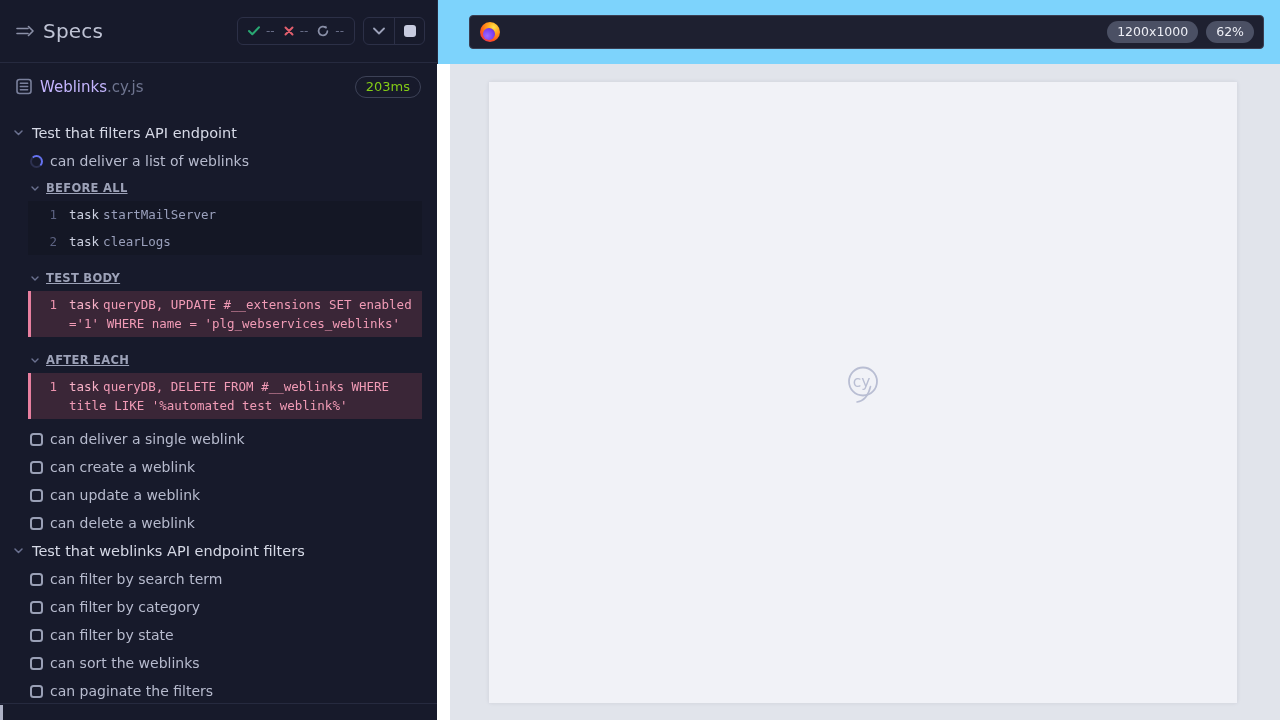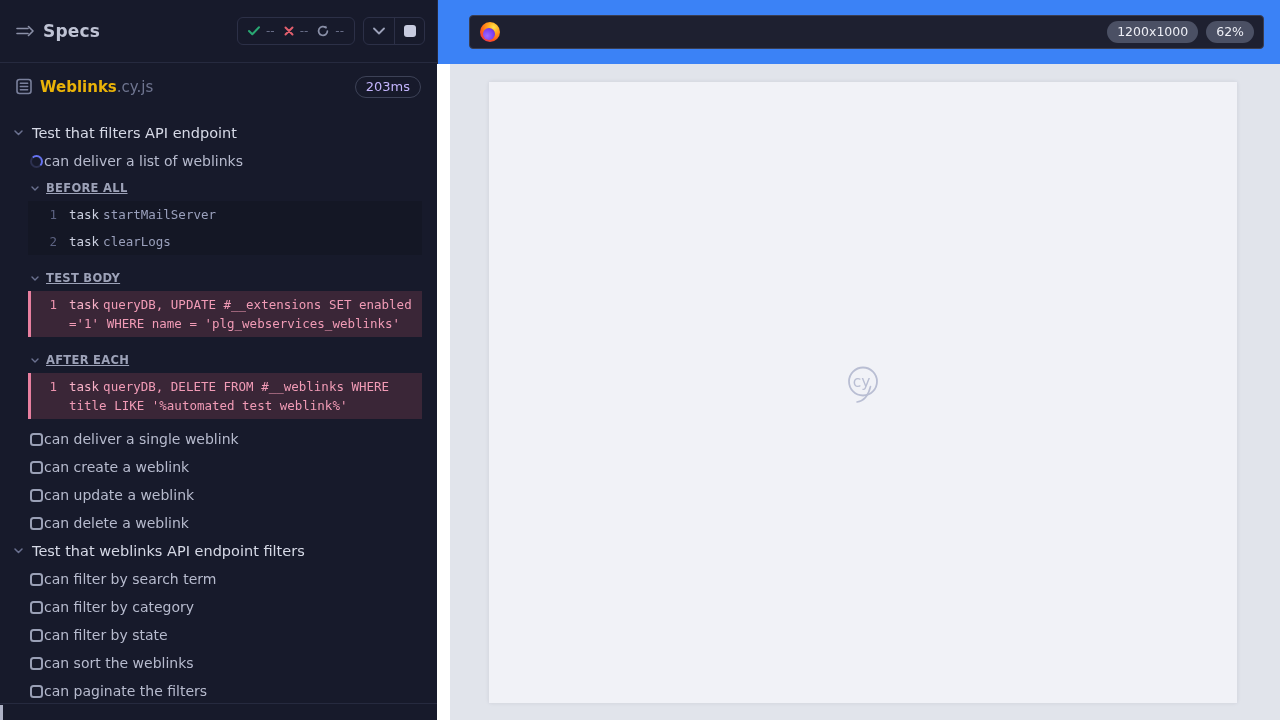--- a/index.html
+++ b/index.html
@@ -7,39 +7,39 @@
   body {
     font-family:"DejaVu Sans","Liberation Sans",sans-serif;
     background:#171a2b; display:flex;
     -webkit-font-smoothing:antialiased;
   }
 
   
   .sidebar { width:437px; height:720px; background:#171a2b; display:flex; flex-direction:column; position:relative; flex:none; }
 
   .sb-header { height:63px; flex:none; border-bottom:1px solid #262a3f; display:flex; align-items:center; padding:0 12px 0 16px; }
-  .sb-title { font-size:17px; font-weight:700; color:#bfc3d4; letter-spacing:.2px; margin-left:9px; }
+  .sb-title { font-size:20px; font-weight:400; color:#bfc3d4; letter-spacing:.2px; margin-left:9px; }
   .sb-spacer { flex:1; }
 
   .stats { display:flex; align-items:center; height:28px; border:1px solid #2c3047; border-radius:6px; padding:0 10px; gap:9px; margin-right:8px; }
   .stat { display:flex; align-items:center; gap:6px; font-size:12px; color:#666b85; }
 
   .runctl { display:flex; height:28px; border:1px solid #2c3047; border-radius:6px; overflow:hidden; }
   .runctl .ctl { width:30px; height:100%; display:flex; align-items:center; justify-content:center; background:transparent; border:none; cursor:pointer; }
   .runctl .ctl + .ctl { border-left:1px solid #2c3047; }
   .stop-square { width:12px; height:12px; background:#c7cbdf; border-radius:3px; }
 
   .spec-row { height:47px; flex:none; display:flex; align-items:center; padding:0 16px; }
   .spec-name { margin-left:8px; font-size:15px; color:#6f7590; }
-  .spec-name b { color:#eab308; font-weight:700; }
-  .badge-ms { border:1px solid #3d4257; border-radius:12px; padding:2px 10px 3px; color:#c4b5fd; font-size:13px; }
+  .spec-name b { color:#c4b5fd; font-weight:400; }
+  .badge-ms { border:1px solid #3d4257; border-radius:12px; padding:2px 10px 3px; color:#84cc16; font-size:13px; }
 
   .tree { flex:1; padding-top:9px; overflow:hidden; }
   .suite-row { display:flex; align-items:center; height:28px; padding-left:14px; gap:9px; font-size:14.5px; font-weight:500; color:#d6d9e6; cursor:pointer; }
-  .test-row { display:flex; align-items:center; height:28px; padding-left:30px; font-size:14px; color:#b7bbce; cursor:pointer; }
+  .test-row { display:flex; align-items:center; height:28px; padding-left:30px; gap:6px; font-size:14px; color:#b7bbce; cursor:pointer; }
   .test-row .lbl { margin-left:1px; }
   .hook-row { display:flex; align-items:center; height:26px; padding-left:31px; gap:7px; font-size:11.5px; font-weight:600; letter-spacing:.3px; color:#9da2b8; cursor:pointer;text-decoration:underline; }
   .hook-row.mt { margin-top:10px; }
 
   .cmd-block { margin:0 15px 6px 28px; background:#141725; border-left:3px solid transparent; }
   .cmd-block.highlight { background:#3a2637; border-left-color:#e87f9f; }
   .cmd-row { position:relative; padding:4px 8px 4px 38px; font-family:"DejaVu Sans Mono","Liberation Mono",monospace; font-size:12.5px; line-height:19px; color:#9aa0bc; cursor:pointer; }
   .cmd-num { position:absolute; left:0; top:4px; width:26px; text-align:right; color:#5d6382; }
   .cmd-method { font-weight:normal; color:#ccd0e0; margin-right:4px; }
   .cmd-msg { white-space:pre-wrap; word-break:break-word; }
@@ -50,21 +50,21 @@
   .pend-first { margin-top:2px; }
   .pending-icon { width:13px; height:13px; border:2px solid #9aa0b6; border-radius:3.5px; flex:none; }
   .spinner { width:13px; height:13px; border-radius:50%; border:2.5px solid #2d3150; border-top-color:#6673f2; border-right-color:#6673f2; flex:none; animation:spin 1s linear infinite; }
   @keyframes spin { to { transform:rotate(360deg); } }
 
   .sb-footer { height:17px; flex:none; border-top:1px solid #262a3f; position:relative; }
   .sb-scroll-nub { position:absolute; left:0; bottom:0; width:3px; height:15px; background:#aeb2c6; }
 
   
   .stage { flex:1; display:flex; flex-direction:column; background:#15161f; }
-  .stage-header { height:64px; flex:none; background:#3b82f6; border-left:1px solid #262a3f; display:flex; align-items:center; padding:0 16px 0 31px; }
+  .stage-header { height:64px; flex:none; background:#7dd3fc; border-left:1px solid #262a3f; display:flex; align-items:center; padding:0 16px 0 31px; }
   .urlbar { flex:1; height:34px; background:#1e2030; border:1px solid #3a3e52; border-radius:4px; display:flex; align-items:center; padding:0 9px 0 10px; gap:8px; cursor:pointer; }
   .url-spacer { flex:1; }
   .vp-badge { background:#4b5064; color:#edeef5; font-size:12.5px; border-radius:11px; padding:3px 10px 4px; cursor:pointer; }
 
   .ff { width:20px; height:20px; border-radius:50%; position:relative; overflow:hidden; flex:none;
         background:radial-gradient(circle at 68% 26%, #ffe14d 0%, #ffb527 22%, #ff8316 46%, #ff4f1f 66%, #e22f72 86%, #ab1e86 100%); }
   .ff::after { content:""; position:absolute; left:3px; top:6px; width:12px; height:12px; border-radius:50%;
         background:radial-gradient(circle at 35% 65%, #9e6bff 0%, #7a3df0 60%, #5b21c9 100%); }
 
   .stage-body { flex:1; display:flex; background:#e1e4eb; }

